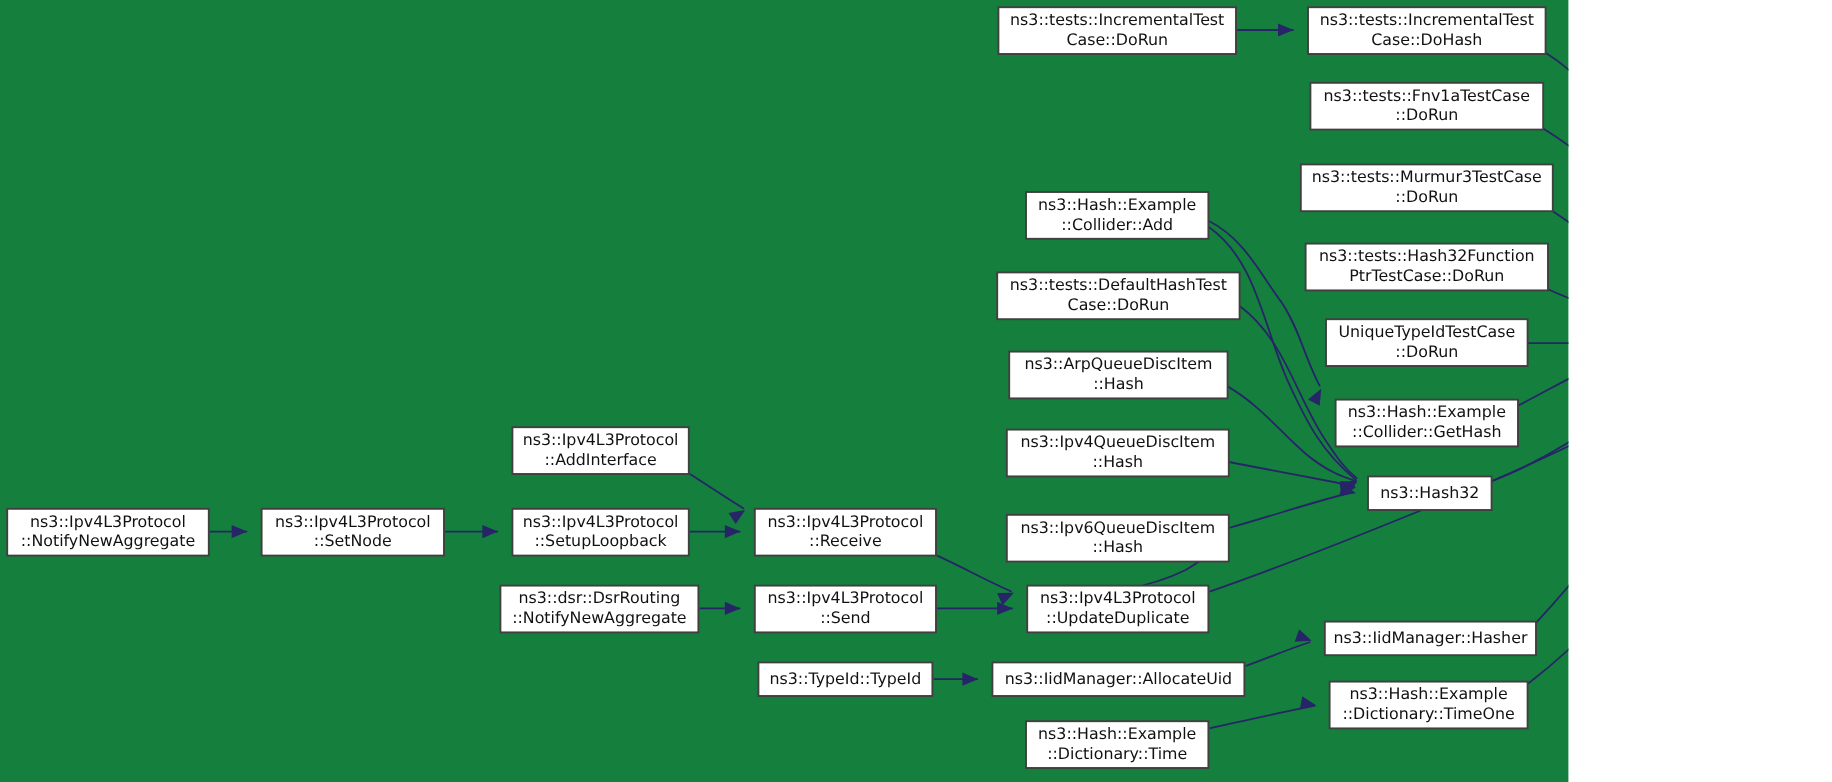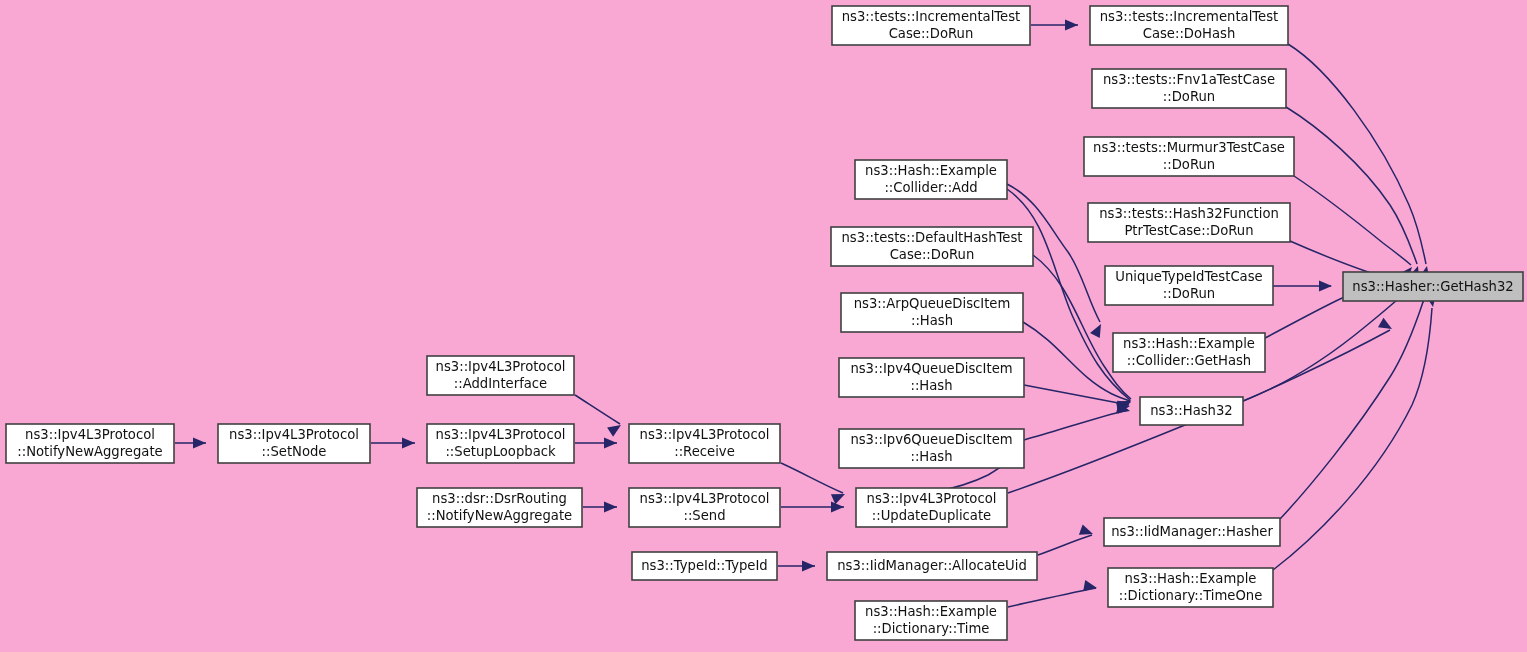--- a/index.html
+++ b/index.html
@@ -2,23 +2,23 @@
 <html><head>
 <meta charset="utf-8">
 <style>
   html, body {
     margin: 0;
     padding: 0;
     background: #ffffff;
   }
   #canvas-wrap {
     position: relative;
-    width: 1527px;
+    width: 1307px;
     height: 652px;
-    background: #f9a8d4;
+    background: #15803d;
     overflow: hidden;
   }
   svg#graph {
     display: block;
     width: 1527px;
     height: 652px;
     font-family: "DejaVu Sans", "Liberation Sans", sans-serif;
   }
   .node-box {
     fill: #ffffff;

